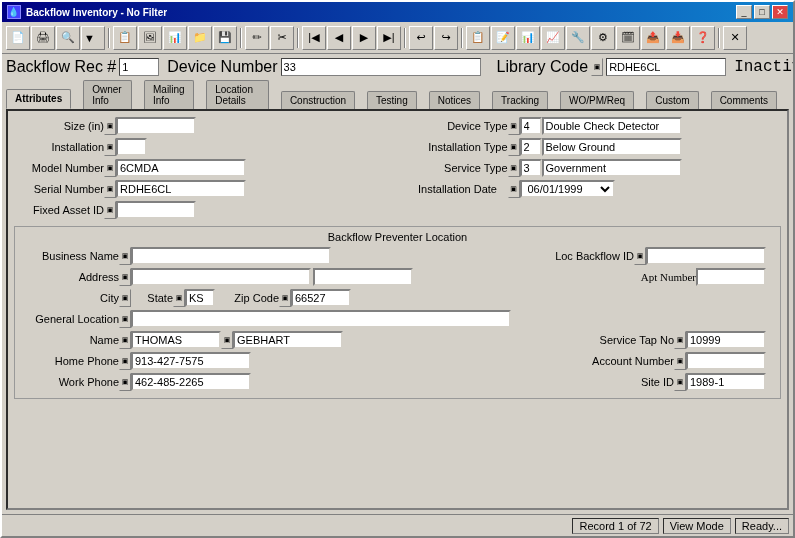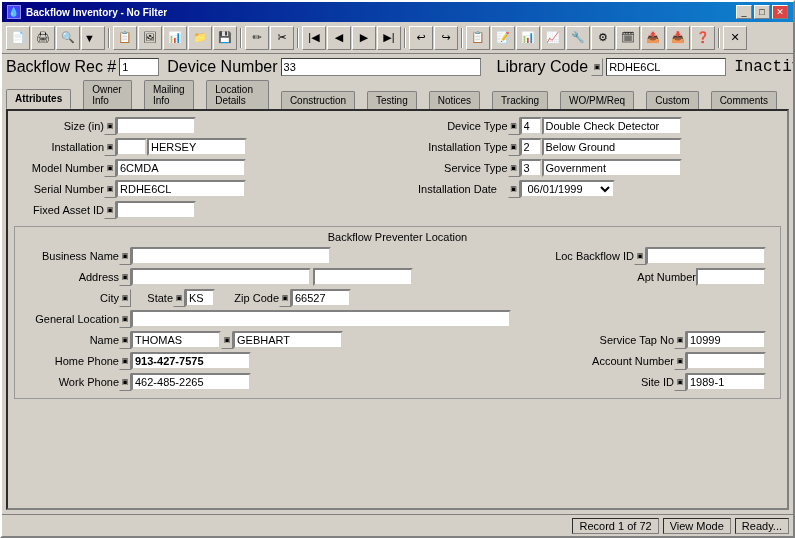--- a/index.html
+++ b/index.html
@@ -404,21 +404,20 @@
           <div class="field-row">
             <span class="lbl" style="width:90px;">Size (in)</span>
             <div class="small-icon-btn">▣</div>
             <input class="inp" style="width: 80px;" value="">
           </div>
 
           <div class="field-row">
             <span class="lbl" style="width:90px;">Installation</span>
             <div class="small-icon-btn">▣</div>
             <input class="inp" style="width: 28px; padding-left: 25px;" value="14">
-            <input class="inp" style="width: 100px;" value="HERSEY">
           </div>
 
           <div class="field-row">
             <span class="lbl" style="width:90px;">Model Number</span>
             <div class="small-icon-btn">▣</div>
             <input class="inp" style="width: 130px;" value="6CMDA">
           </div>
 
           <div class="field-row">
             <span class="lbl" style="width:90px;">Serial Number</span>
@@ -478,21 +477,21 @@
           <div class="small-icon-btn">▣</div>
           <input class="inp" style="width: 120px;" value="">
         </div>
 
         <div class="field-row">
           <span class="lbl" style="width:90px;">Address</span>
           <div class="small-icon-btn">▣</div>
           <input class="inp" style="width: 180px;" value="">
           <input class="inp" style="width: 100px; margin-left: 2px;" value="">
           <div style="flex:1;"></div>
-          <span class="lbl" style="width:72px;">Apt Number</span>
+          <span class="lbl" style="width:72px;font-family:Liberation Serif, serif;">Apt Number</span>
           <input class="inp" style="width: 70px;" value="">
         </div>
 
         <div class="field-row">
           <span class="lbl" style="width:90px;">City</span>
           <div class="small-icon-btn">▣</div>
           <span class="lbl" style="width:36px; margin-left:6px;">State</span>
           <div class="small-icon-btn">▣</div>
           <input class="inp" style="width: 30px;" value="KS">
           <span class="lbl" style="width:58px; margin-left:6px;">Zip Code</span>
@@ -514,21 +513,21 @@
           <input class="inp" style="width: 110px;" value="GEBHART">
           <div style="flex:1;"></div>
           <span class="lbl" style="width:90px;">Service Tap No</span>
           <div class="small-icon-btn">▣</div>
           <input class="inp" style="width: 80px;" value="10999">
         </div>
 
         <div class="field-row">
           <span class="lbl" style="width:90px;">Home Phone</span>
           <div class="small-icon-btn">▣</div>
-          <input class="inp" style="width: 120px; font-weight: bold;" value="913-427-7575">
+          <input class="inp" style="width: 120px;" value="913-427-7575">
           <div style="flex:1;"></div>
           <span class="lbl" style="width:90px;">Account Number</span>
           <div class="small-icon-btn">▣</div>
           <input class="inp" style="width: 80px;" value="">
         </div>
 
         <div class="field-row">
           <span class="lbl" style="width:90px;">Work Phone</span>
           <div class="small-icon-btn">▣</div>
           <input class="inp" style="width: 120px;" value="462-485-2265">

